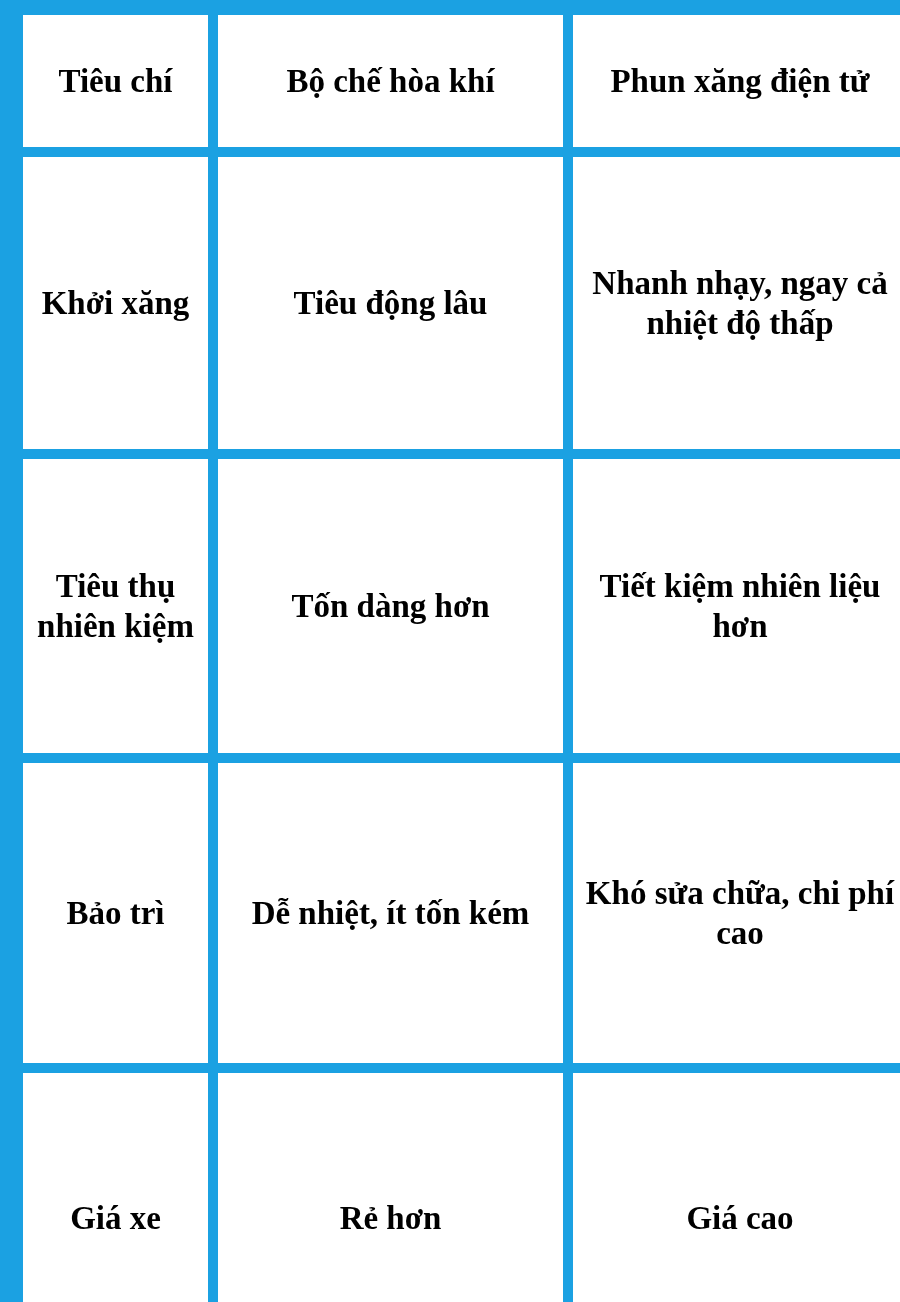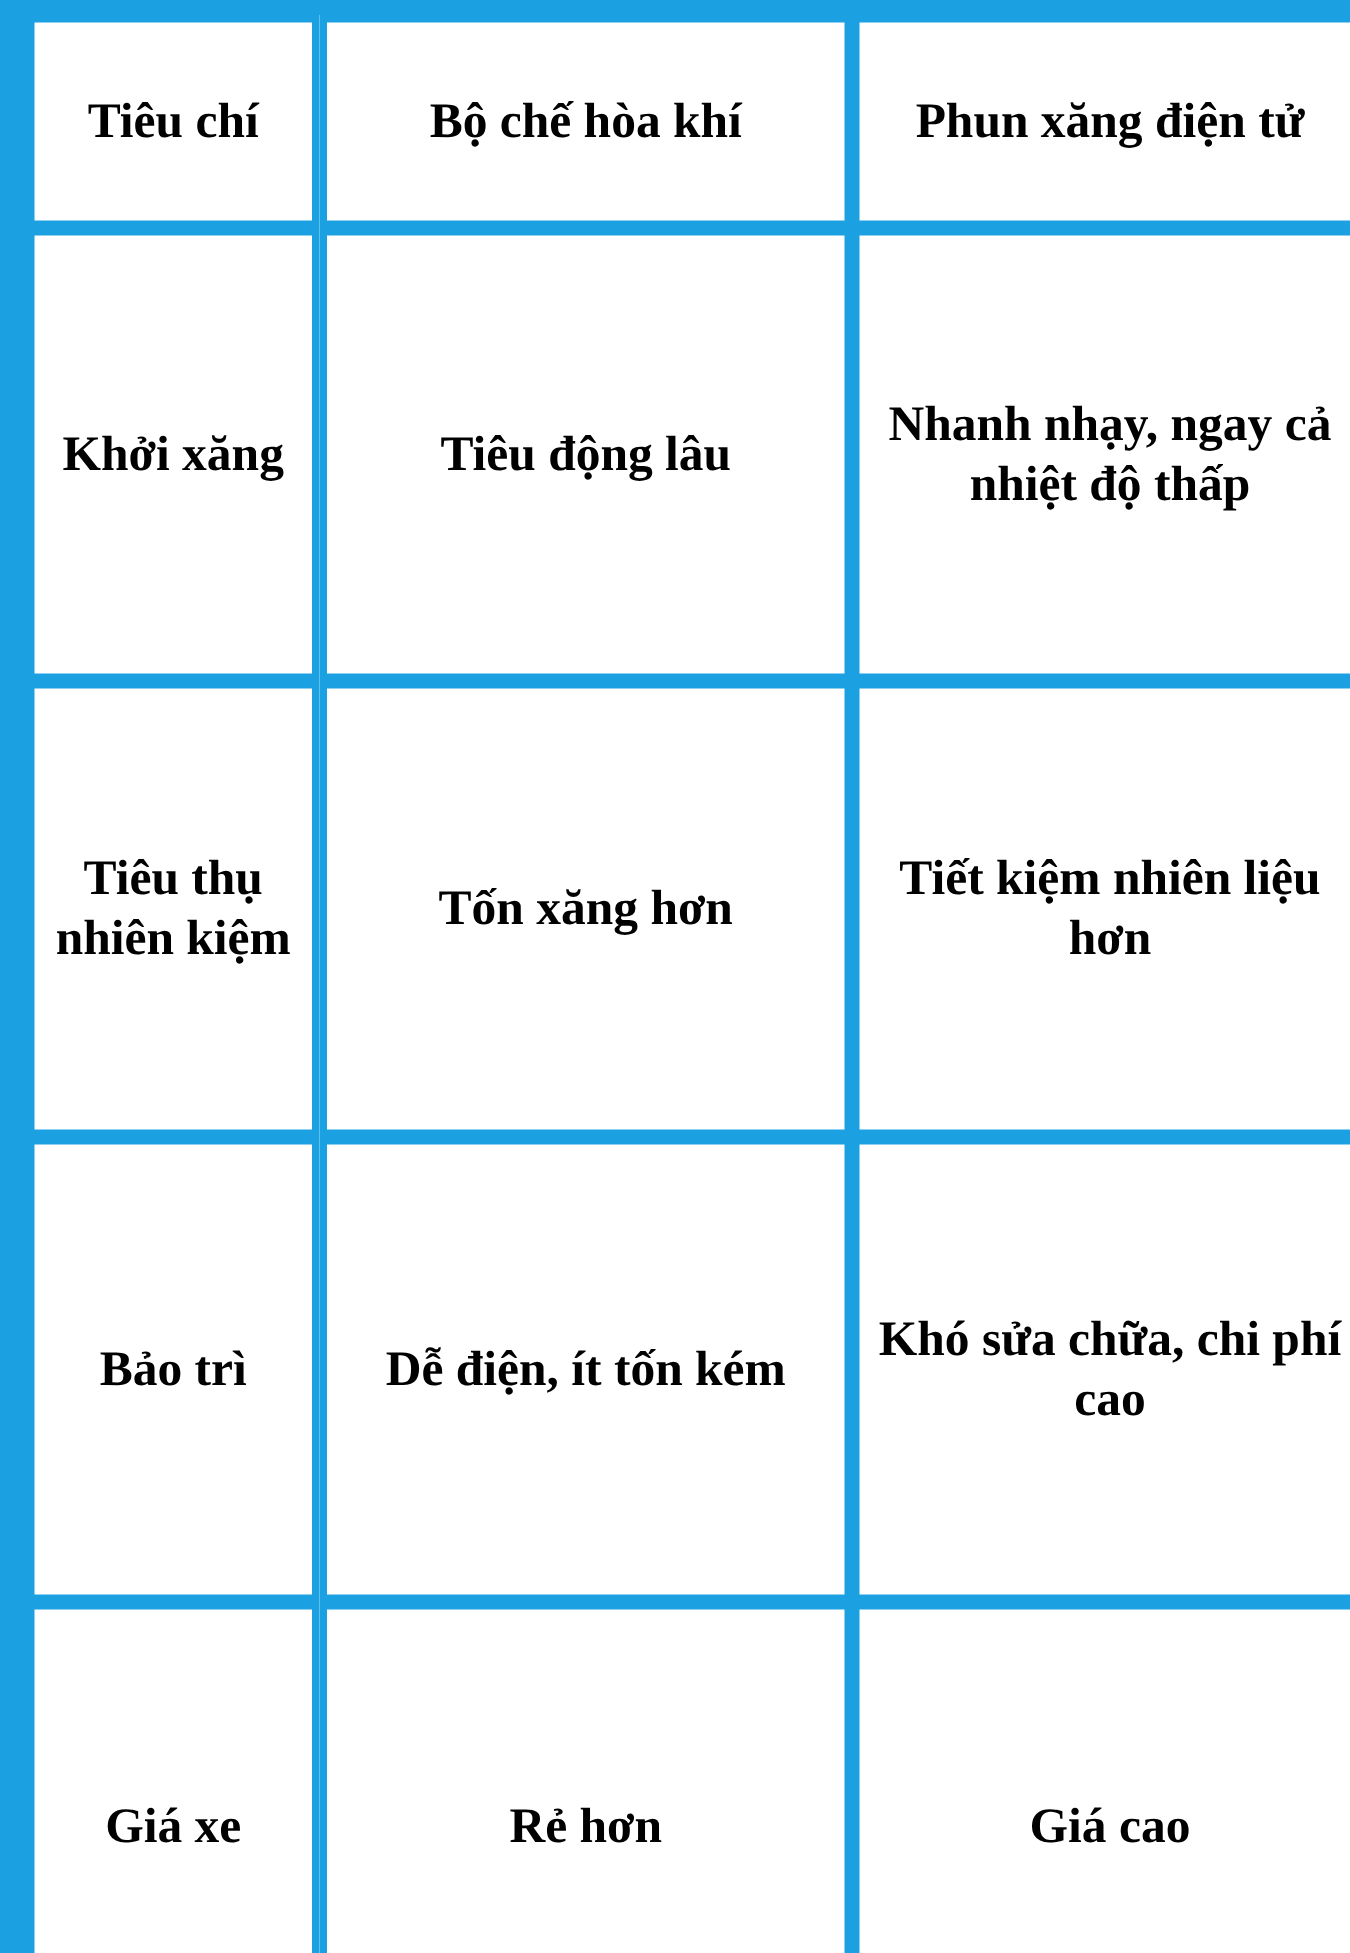--- a/index.html
+++ b/index.html
@@ -74,26 +74,26 @@
         <td>Bộ chế hòa khí</td>
         <td>Phun xăng điện tử</td>
       </tr>
       <tr class="r-1">
         <td class="first-col">Khởi xăng</td>
         <td>Tiêu động lâu</td>
         <td>Nhanh nhạy, ngay cả nhiệt độ thấp</td>
       </tr>
       <tr class="r-2">
         <td class="first-col">Tiêu thụ nhiên kiệm</td>
-        <td>Tốn xăng hơn</td>
+        <td>Tốn dàng hơn</td>
         <td>Tiết kiệm nhiên liệu hơn</td>
       </tr>
       <tr class="r-3">
         <td class="first-col">Bảo trì</td>
-        <td>Dễ điện, ít tốn kém</td>
+        <td>Dễ nhiệt, ít tốn kém</td>
         <td>Khó sửa chữa, chi phí cao</td>
       </tr>
       <tr class="r-4">
         <td class="first-col">Giá xe</td>
         <td>Rẻ hơn</td>
         <td>Giá cao</td>
       </tr>
     </tbody>
   </table>
 </div>

